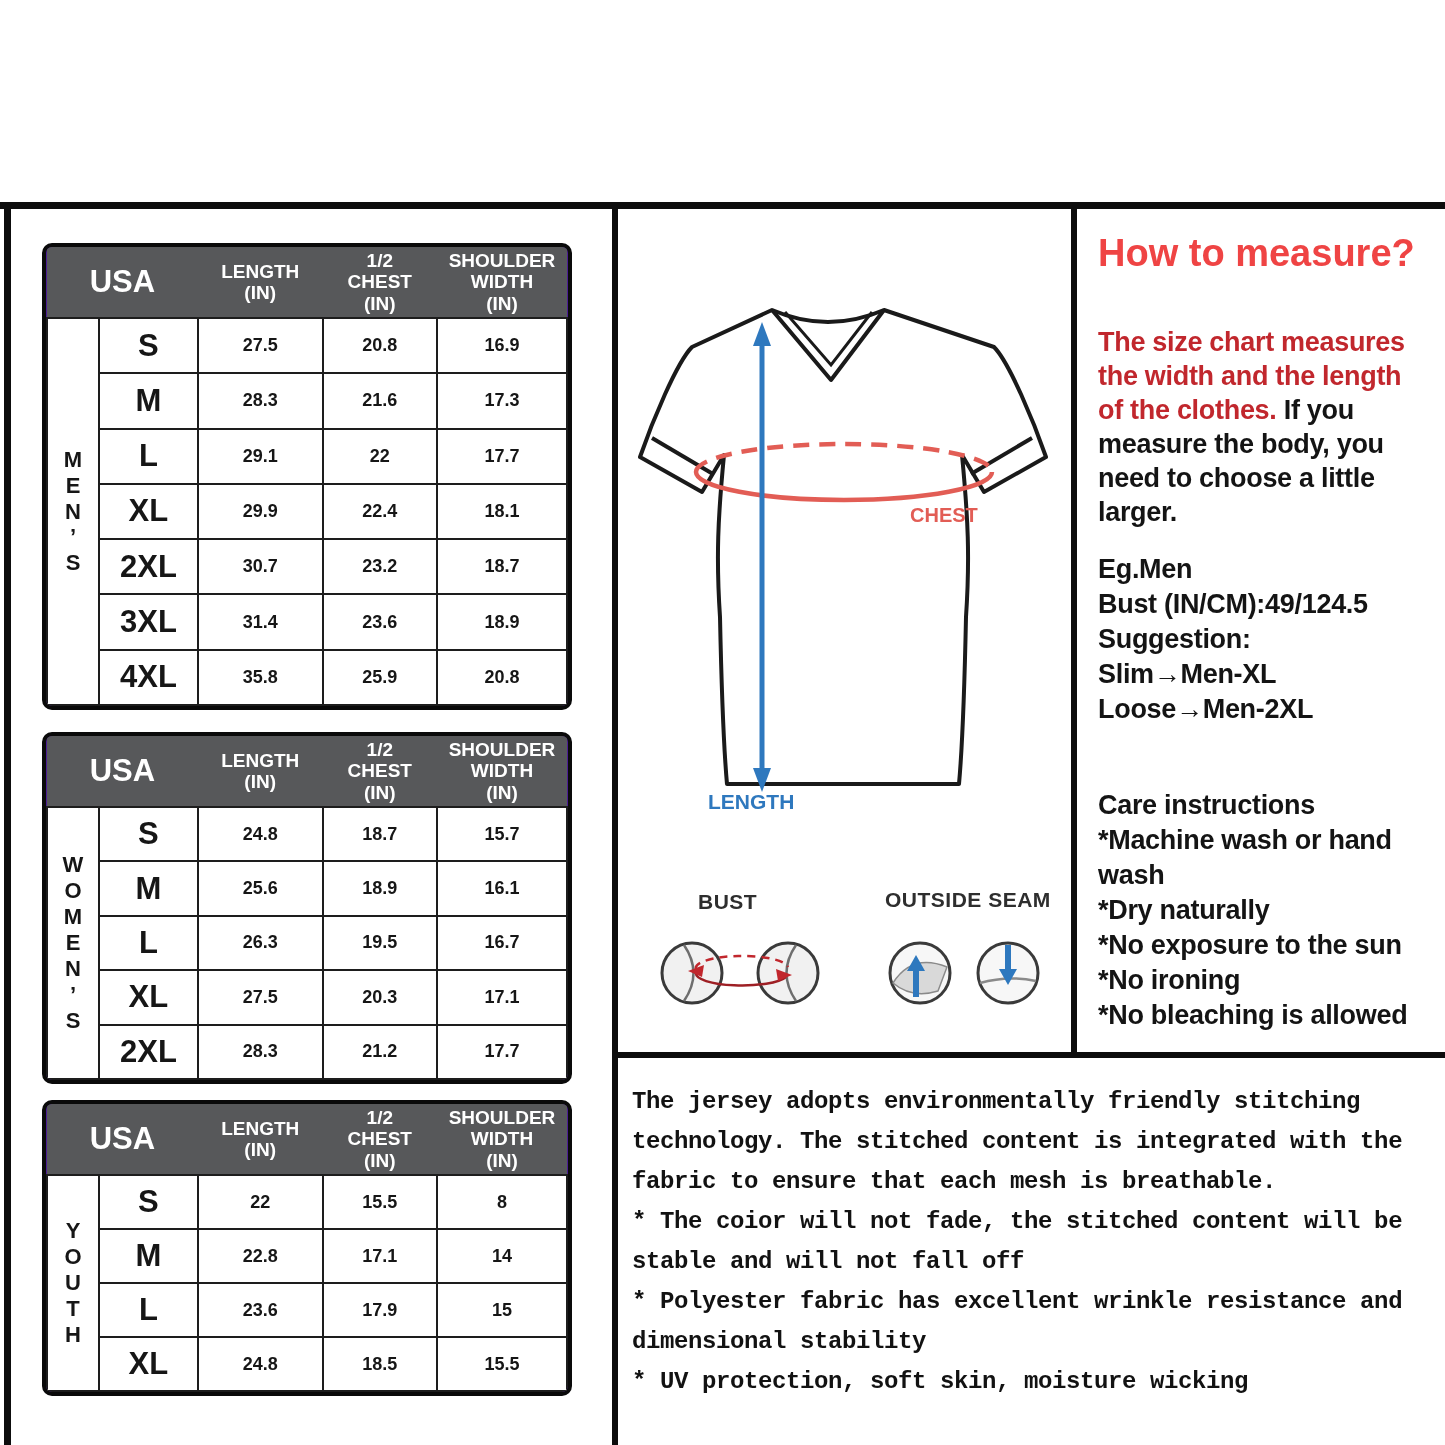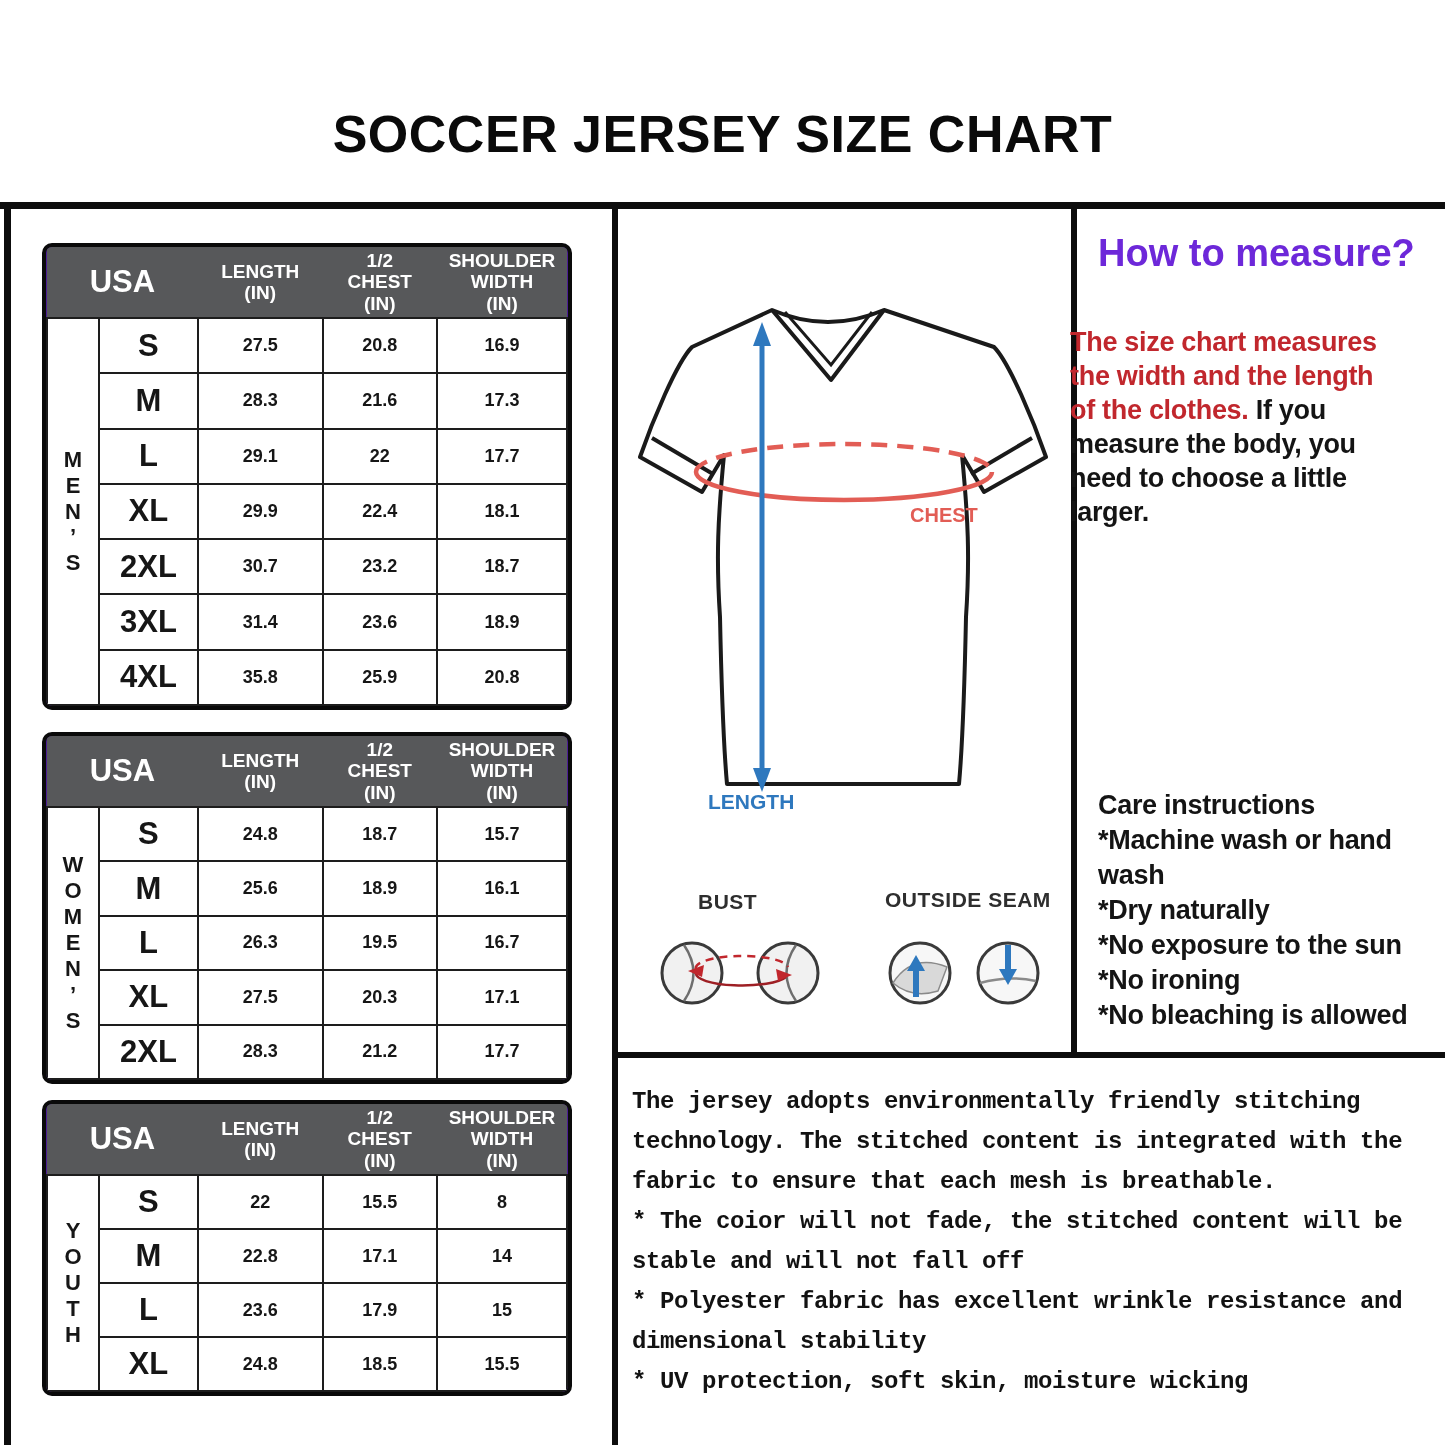--- a/index.html
+++ b/index.html
@@ -35,42 +35,41 @@
   td.group{
     white-space:pre;font-size:22px;line-height:1.18;font-weight:700;
     border-top:0;border-bottom:0;border-left:0;
   }
   td.size-lbl{font-size:31px;}
   td.num{font-size:18px;}
   
   .mid-label{position:absolute;font-weight:700;font-size:21px;color:#2e2e2e;letter-spacing:0.5px;}
   .note-line{position:absolute;font-weight:700;font-size:31px;color:#0c0c0c;letter-spacing:-0.3px;}
   
-  .htm-head{position:absolute;left:1098px;top:232px;font-size:38px;font-weight:700;color:#6d28d9;}
+  .htm-head{position:absolute;left:1098px;top:232px;font-size:38px;font-weight:700;color:#ef4444;}
   .htm-para{
-    position:absolute;left:1070px;top:298px;width:332px;
+    position:absolute;left:1098px;top:298px;width:332px;
     font-size:27px;font-weight:700;line-height:34px;letter-spacing:-0.3px;color:#141414;
   }
   .htm-para .red{color:#c1272d;}
   .block{
     position:absolute;left:1098px;width:340px;white-space:pre-line;
     font-size:27px;font-weight:700;line-height:35px;letter-spacing:-0.3px;color:#141414;
   }
   
   .desc{
     position:absolute;left:632px;top:1082px;width:805px;white-space:pre-line;
     font-size:24px;font-weight:700;line-height:40px;letter-spacing:-0.4px;color:#121212;font-family:Liberation Mono, monospace;
   }
 </style>
 </head>
 <body>
 
 <div id="canvas">
 
-  <div class="title">SOCCER JERSEY SIZE CHART</div>
 
   <div class="rule" style="top:202px;left:0;width:1445px;height:7px;"></div>
   <div class="rule" style="top:202px;left:4px;width:7px;height:1243px;"></div>
   <div class="rule" style="top:202px;left:612px;width:6px;height:1243px;"></div>
   <div class="rule" style="top:202px;left:1071px;width:6px;height:856px;"></div>
   <div class="rule" style="top:1052px;left:612px;width:833px;height:6px;"></div>
 
   <div class="tbl-wrap" style="top:243px;height:467px;">
     <table class="size">
       <colgroup>
@@ -311,20 +310,25 @@
     <circle cx="368" cy="48" r="30" fill="#f7f7f7" stroke="#3a3a3a" stroke-width="3"></circle>
     <path d="M 340 58 Q 368 50 396 56" fill="none" stroke="#8a8a8a" stroke-width="2.5"></path>
     <line x1="368" y1="20" x2="368" y2="46" stroke="#2e78be" stroke-width="6"></line>
     <path d="M 368 60 L 359 44 L 377 44 Z" fill="#2e78be"></path>
   </svg>
 
 
   <div class="htm-head">How to measure?</div>
   <p class="htm-para"><span class="red">The size chart measures the width and the length of the clothes.</span><span> If you measure the body, you need to choose a little larger.</span></p>
 
+  <div class="block" style="top:552px;">Eg.Men
+Bust (IN/CM):49/124.5
+Suggestion:
+Slim→Men-XL
+Loose→Men-2XL</div>
   <div class="block" style="top:788px;">Care instructions
 *Machine wash or hand wash
 *Dry naturally
 *No exposure to the sun
 *No ironing
 *No bleaching is allowed</div>
 
   <div class="desc">The jersey adopts environmentally friendly stitching technology. The stitched content is integrated with the fabric to ensure that each mesh is breathable.
 * The coior will not fade, the stitched content will be stable and will not fall off
 * Polyester fabric has excellent wrinkle resistance and dimensional stability

